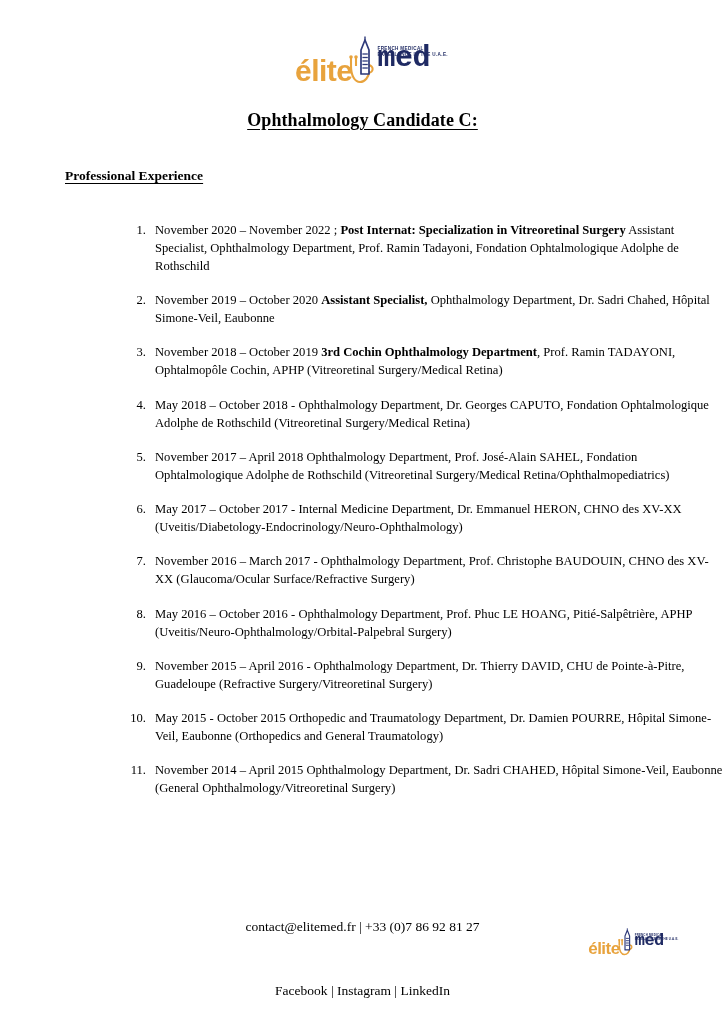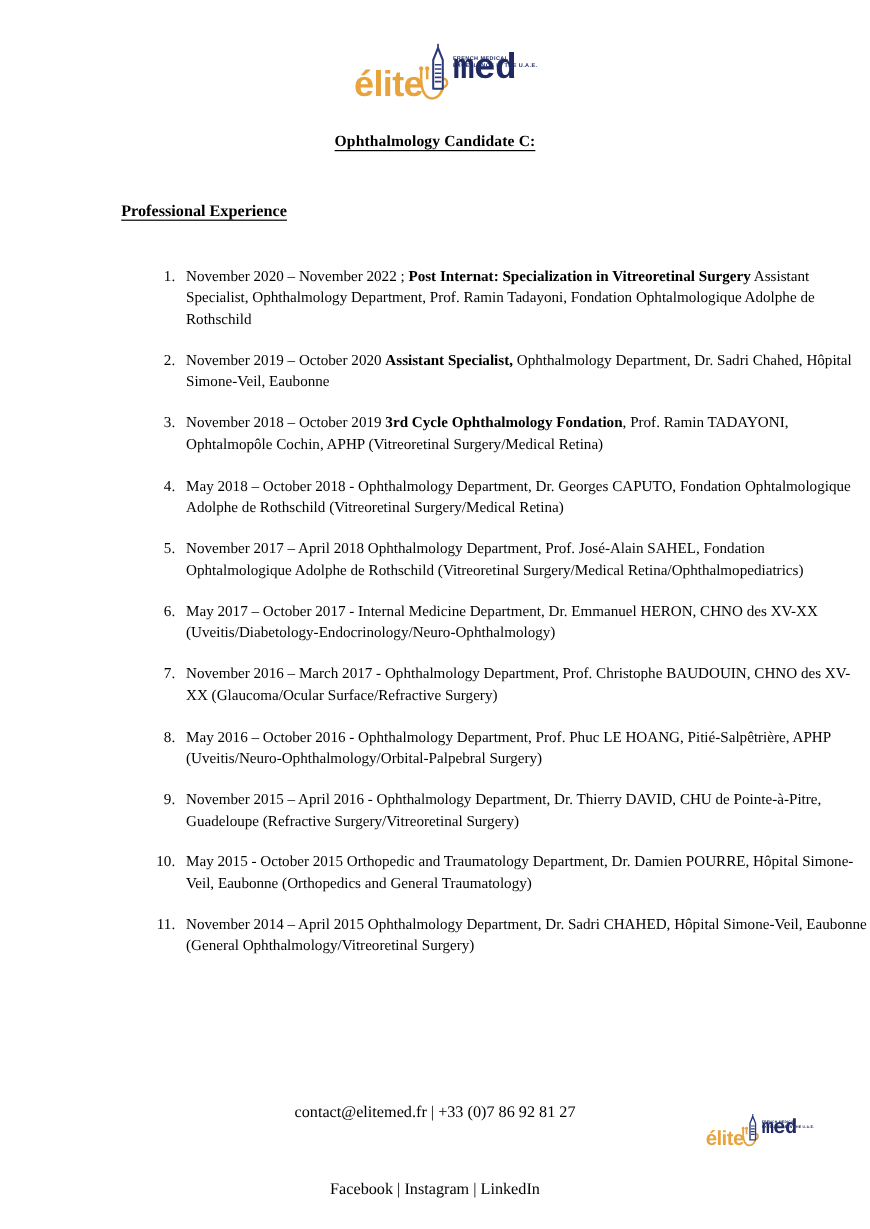--- a/index.html
+++ b/index.html
@@ -76,37 +76,36 @@
   .logo-footer .logo-tag   { font-size: 2.9px; letter-spacing: 0.2px; left: 0; top: 2px; }
   .logo-footer .logo-med-block { position: relative; padding-bottom: 8px; }
 
   
   .doc-title {
     position: absolute;
     top: 110px;
     left: 0;
     right: 0;
     text-align: center;
-    font-size: 13px;
+    font-size: 18px;
     font-weight: bold;
     letter-spacing: 0.1px;
   }
   .doc-title span {
     text-decoration: underline;
     text-underline-offset: 2.5px;
   }
 
   
   .section-heading {
     position: absolute;
     top: 168px;
     left: 65px;
     font-size: 13.5px;
     font-weight: bold;
-    margin-left: 36px;
   }
   .section-heading span {
     text-decoration: underline;
     text-underline-offset: 2.5px;
   }
 
   
   .exp-list {
     position: absolute;
     top: 206px;
@@ -202,21 +201,21 @@
     <li class="exp-item">
       <span class="exp-num">1.</span>
       <span class="exp-body"><span>November 2020 – November 2022  ; </span><b>Post Internat: Specialization in Vitreoretinal Surgery</b><span> Assistant Specialist, Ophthalmology Department, Prof. Ramin Tadayoni, Fondation Ophtalmologique Adolphe de Rothschild</span></span>
     </li>
     <li class="exp-item">
       <span class="exp-num">2.</span>
       <span class="exp-body"><span>November 2019 – October 2020  </span><b>Assistant Specialist,</b><span> Ophthalmology Department, Dr. Sadri Chahed, Hôpital Simone-Veil, Eaubonne</span></span>
     </li>
     <li class="exp-item">
       <span class="exp-num">3.</span>
-      <span class="exp-body"><span>November 2018 – October 2019  </span><b>3rd Cycle  Ophthalmology Fondation</b><span>, Prof. Ramin TADAYONI, Ophtalmopôle Cochin, APHP (Vitreoretinal Surgery/Medical Retina)</span></span>
+      <span class="exp-body"><span>November 2018 – October 2019  </span><b>3rd Cochin  Ophthalmology Department</b><span>, Prof. Ramin TADAYONI, Ophtalmopôle Cochin, APHP (Vitreoretinal Surgery/Medical Retina)</span></span>
     </li>
     <li class="exp-item">
       <span class="exp-num">4.</span>
       <span class="exp-body"><span>May 2018 – October 2018 - Ophthalmology Department, Dr. Georges CAPUTO, Fondation Ophtalmologique Adolphe de Rothschild (Vitreoretinal Surgery/Medical Retina)</span></span>
     </li>
     <li class="exp-item">
       <span class="exp-num">5.</span>
       <span class="exp-body"><span>November 2017 – April 2018 Ophthalmology Department, Prof. José-Alain SAHEL, Fondation Ophtalmologique Adolphe de Rothschild (Vitreoretinal Surgery/Medical Retina/Ophthalmopediatrics)</span></span>
     </li>
     <li class="exp-item">

